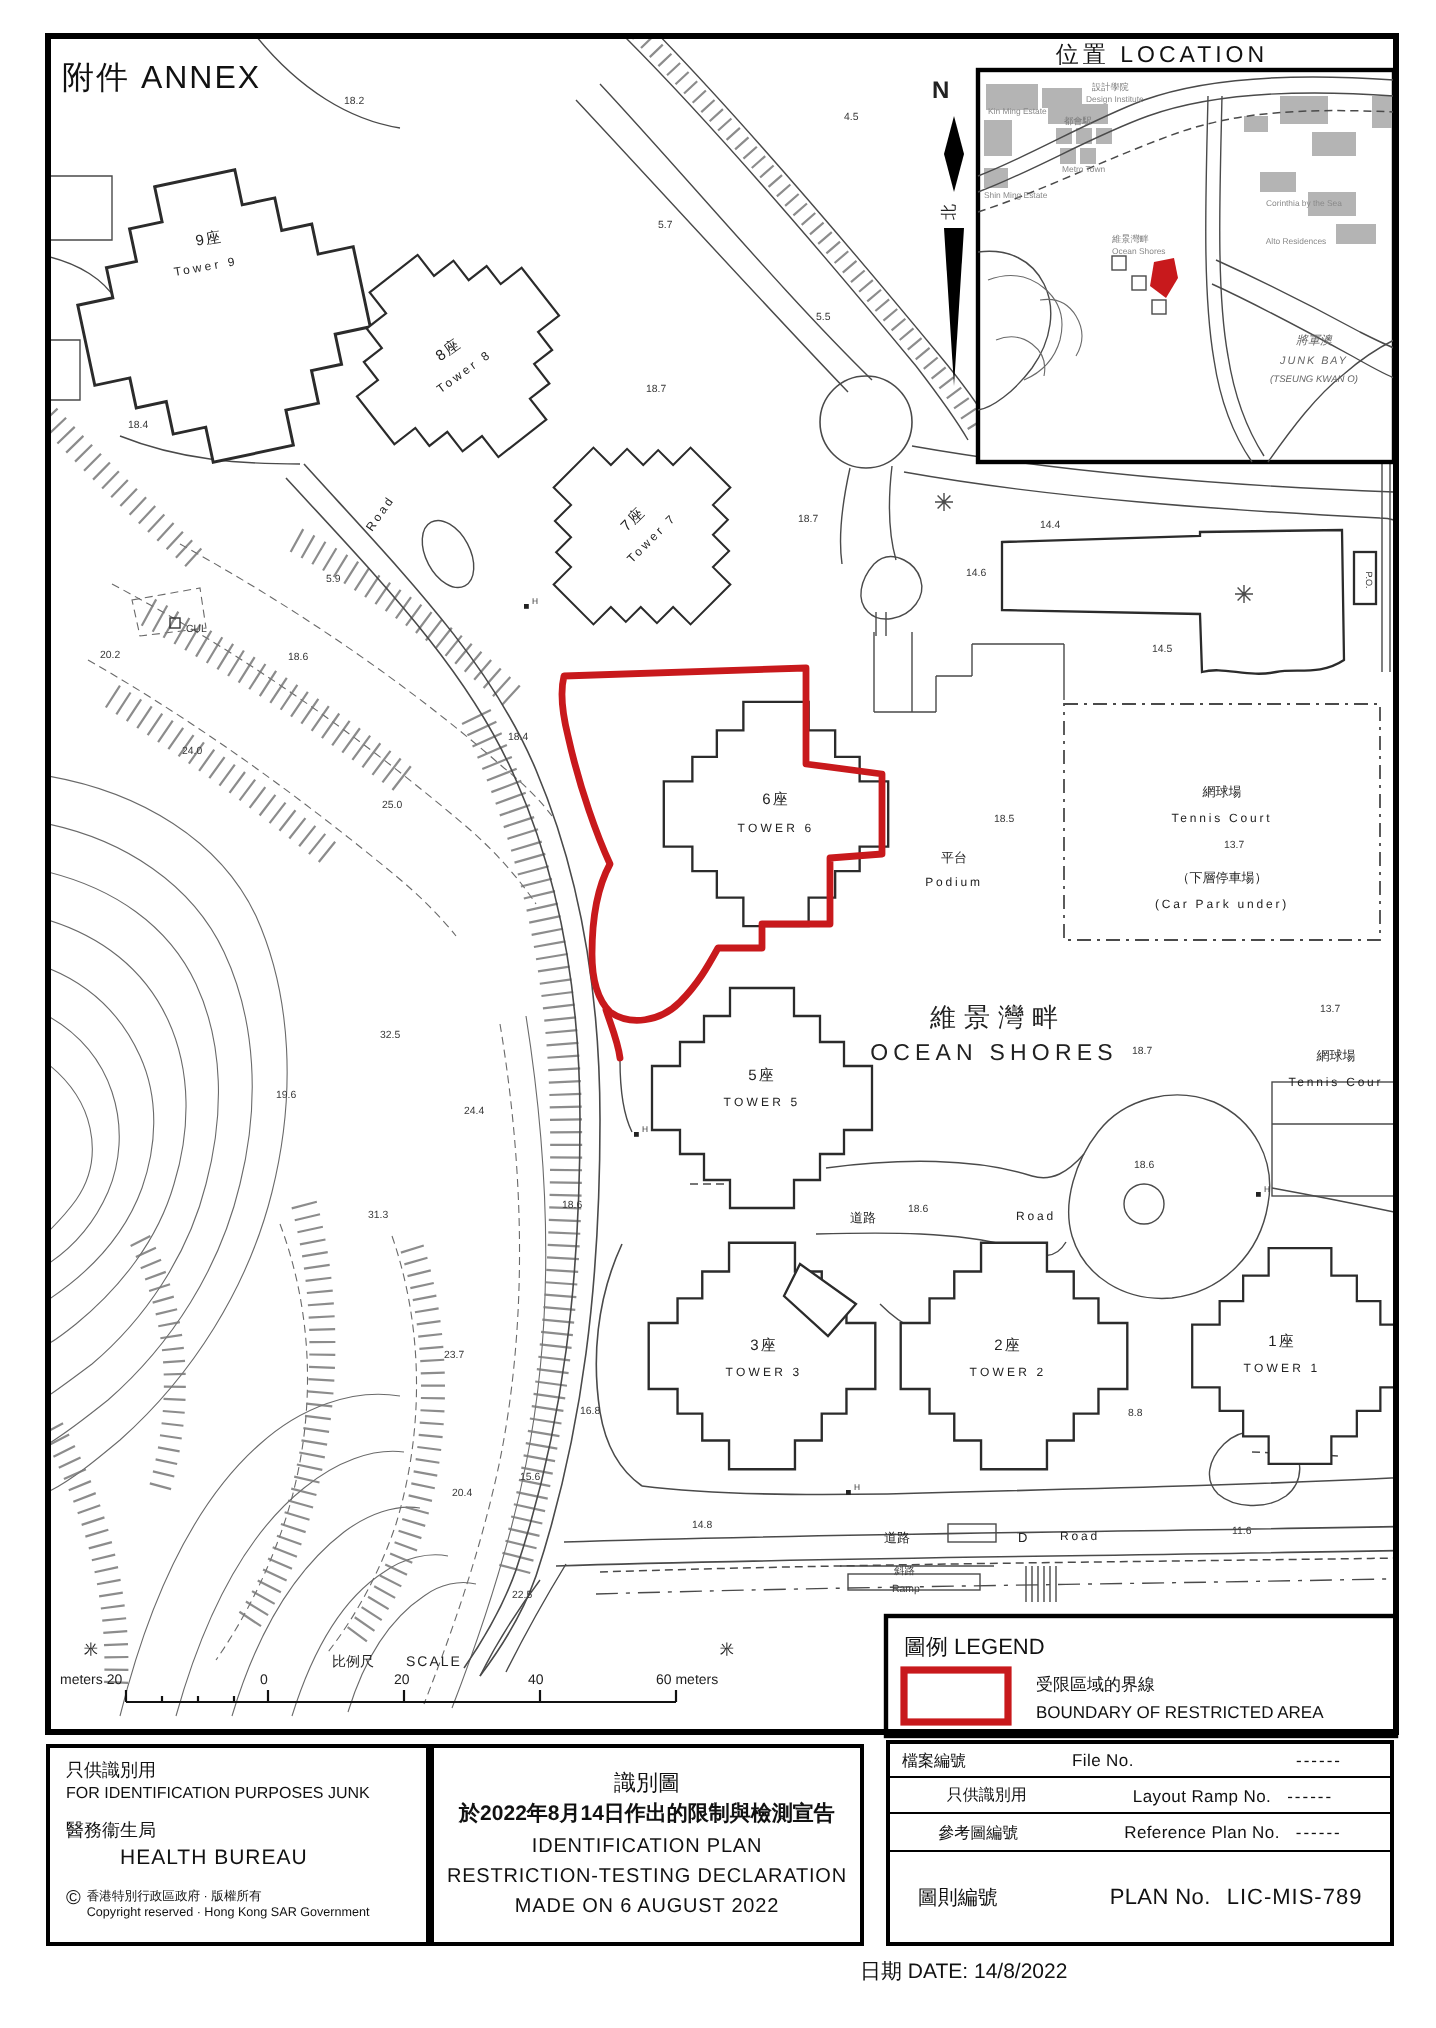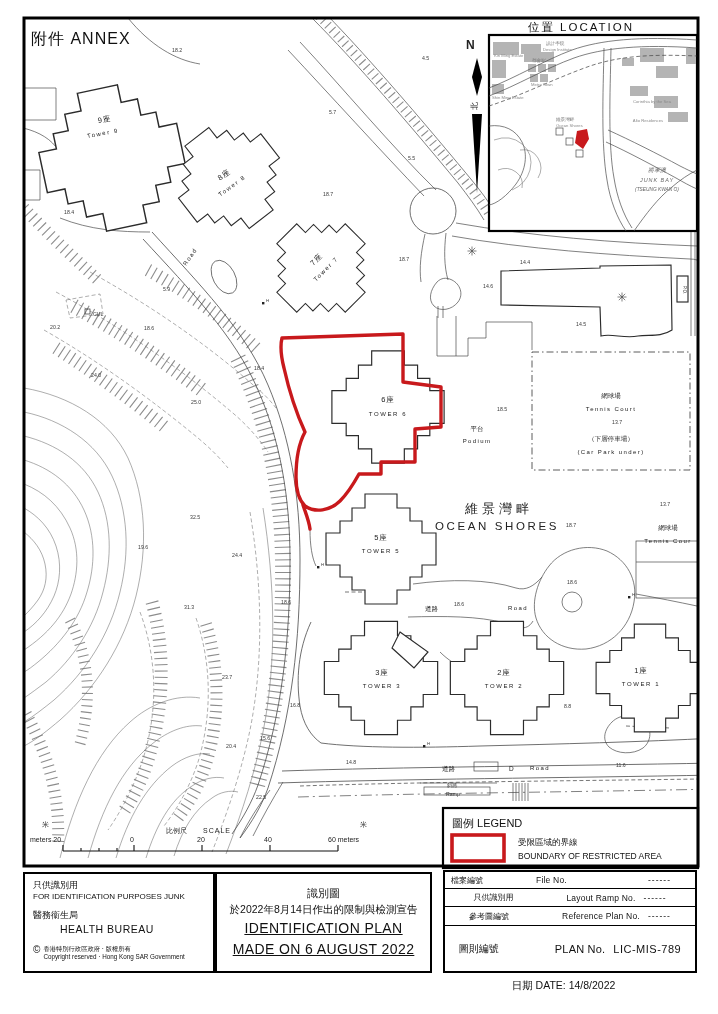--- a/index.html
+++ b/index.html
@@ -40,35 +40,35 @@
   
   .fbox{position:absolute;border:2.5px solid #000;background:#fff;box-sizing:border-box;z-index:3;}
   .fleft{padding:6px 8px;font-size:8px;line-height:1.35;color:#111;}
   .fleft .zh{font-size:9px;font-family:Liberation Mono, monospace;}
   .fleft .big{font-size:10.5px;letter-spacing:.5px;padding-left:27px;}
   .cpy{display:flex;align-items:flex-start;margin-top:9px;font-size:6.3px;line-height:1.3;}
   .cpy .sym{font-size:10px;margin-right:3px;line-height:1;}
   .ftitle{display:flex;flex-direction:column;justify-content:center;align-items:center;
           text-align:center;color:#111;line-height:1.5;}
   .ftitle .zh1{font-size:11px;}
-  .ftitle .zh2{font-size:10.5px;}
-  .ftitle .en{font-size:14px;letter-spacing:.4px;text-decoration:underline;}
+  .ftitle .zh2{font-size:10.5px;font-weight:bold;}
+  .ftitle .en{font-size:10px;letter-spacing:.4px;}
   .ftable{display:flex;flex-direction:column;z-index:3;}
   .trow{display:flex;align-items:center;border-bottom:1.6px solid #000;padding:0 6px;
         box-sizing:border-box;color:#111;justify-content:center;}
   .trow:last-child{border-bottom:none;}
   .trow .zh{font-size:8px;}
   .trow .en{font-size:8.5px;margin-left:5px;letter-spacing:.2px;padding-left:48px;}
   .trow .val{margin-left:auto;font-size:8.5px;margin-right:18px;letter-spacing:1px;}
   .trow .valin{margin-left:8px;font-size:8.5px;letter-spacing:1px;}
   .vstack{margin-left:auto;font-size:6.6px;line-height:1.1;text-align:left;}
   .rowbig .zh{font-size:10px;}
   .rowbig .en{font-size:11px;margin-left:8px;}
   .rowbig .valin{font-size:11px;letter-spacing:.5px;}
-  .fdate{position:absolute;text-align:center;font-size:10.5px;color:#111;z-index:3;}
+  .fdate{position:absolute;text-align:left;font-size:10.5px;color:#111;z-index:3;}
 </style>
 </head>
 <body>
 
 <div class="page">
 
 <svg width="718" height="1014" viewBox="0 0 718 1014">
   <defs>
     <path id="cruciform" d="M -16,-55 L 16,-55 L 16,-41 L 29,-41 L 29,-28 L 41,-28 L 41,-16 L 55,-16 L 55,16 L 41,16 L 41,28 L 29,28 L 29,41 L 16,41 L 16,55 L -16,55 L -16,41 L -29,41 L -29,28 L -41,28 L -41,16 L -55,16 L -55,-16 L -41,-16 L -41,-28 L -29,-28 L -29,-41 L -16,-41 Z"></path>
     <clipPath id="mclip">
@@ -401,20 +401,21 @@
       <span style="display:block">香港特別行政區政府 · 版權所有</span>
       <span style="display:block">Copyright reserved · Hong Kong SAR Government</span>
     </span>
   </div>
 </div>
 
 <div class="fbox ftitle" style="left:215px;top:872px;width:217px;height:101px">
   <div class="zh1">識別圖</div>
   <div class="zh2">於2022年8月14日作出的限制與檢測宣告</div>
   <div class="en">IDENTIFICATION PLAN</div>
+  <div class="en">RESTRICTION-TESTING DECLARATION</div>
   <div class="en">MADE ON 6 AUGUST 2022</div>
 </div>
 
 <div class="fbox ftable" style="left:443px;top:870px;width:254px;height:103px">
   <div class="trow" style="height:17px">
     <span class="zh">檔案編號</span>
     <span class="en">File No.</span>
     <span class="val">------</span>
   </div>
   <div class="trow" style="height:18px">

